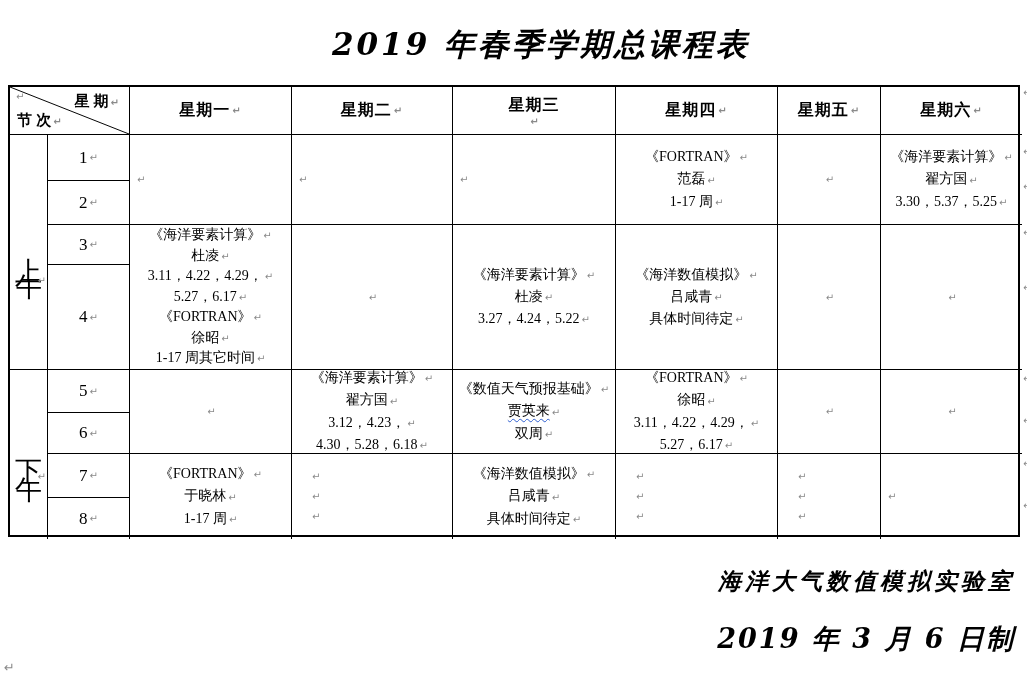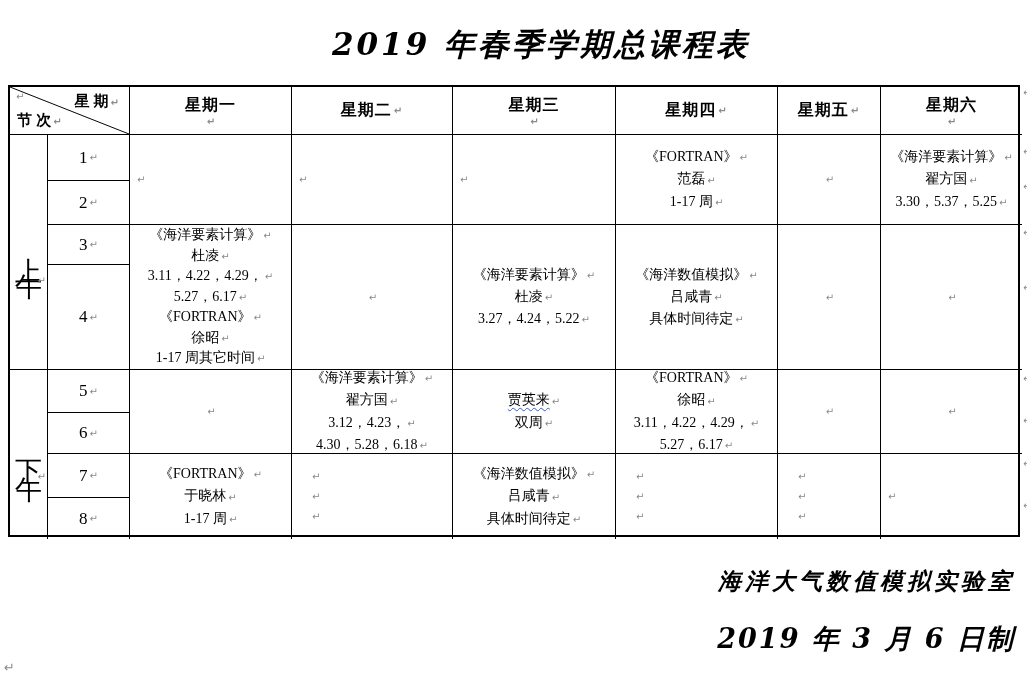--- a/index.html
+++ b/index.html
@@ -19,26 +19,26 @@
   
   .sched{
     position:absolute;left:8px;top:85px;width:1012px;height:452px;
     display:grid;
     grid-template-columns:38px 82px 162px 161px 163px 162px 103px 141px;
     grid-template-rows:48px 46px 44px 40px 105px 43px 41px 44px 41px;
     border:2px solid var(--border);
     background:var(--bg);
   }
   .cell{border-right:1px solid var(--border);border-bottom:1px solid var(--border);position:relative;}
-  .lastcol{border-right:none;flex-direction:column;}
+  .lastcol{border-right:none;}
   .lastrow{border-bottom:none;}
 
   
   .c-ampm{grid-column:1;} .c-period{grid-column:2;}
-  .c-mon{grid-column:3;flex-direction:column;} .c-tue{grid-column:4;} .c-wed{grid-column:5;flex-direction:column;}
+  .c-mon{grid-column:3;} .c-tue{grid-column:4;} .c-wed{grid-column:5;flex-direction:column;}
   .c-thu{grid-column:6;} .c-fri{grid-column:7;} .c-sat{grid-column:8;}
   
   .r-h{grid-row:1;}
   .r-1{grid-row:2;} .r-2{grid-row:3;} .r-3{grid-row:4;} .r-4{grid-row:5;}
   .r-5{grid-row:6;} .r-6{grid-row:7;} .r-7{grid-row:8;} .r-8{grid-row:9;}
   .rg-12{grid-row:2/4;} .rg-34{grid-row:4/6;} .rg-56{grid-row:6/8;} .rg-78{grid-row:8/10;}
   .rg-am{grid-row:2/6;} .rg-pm{grid-row:6/10;}
 
   
   .corner{grid-column:1/3;grid-row:1;}
@@ -207,20 +207,21 @@
 
   <div class="cell daycell c-wed rg-12 m-left">
       <span class="pmark">↵</span>
     </div>
   <div class="cell daycell c-wed rg-34">
       <div class="line"><span>《海洋要素计算》</span><span class="pmark">↵</span></div>
       <div class="line"><span>杜凌</span><span class="pmark">↵</span></div>
       <div class="line"><span>3.27，4.24，5.22</span><span class="pmark">↵</span></div>
     </div>
   <div class="cell daycell c-wed rg-56">
+      <div class="line"><span>《数值天气预报基础》</span><span class="pmark">↵</span></div>
       <div class="line"><span class="wavy">贾英来</span><span class="pmark">↵</span></div>
       <div class="line"><span>双周</span><span class="pmark">↵</span></div>
     </div>
   <div class="cell daycell c-wed rg-78 lastrow">
       <div class="line"><span>《海洋数值模拟》</span><span class="pmark">↵</span></div>
       <div class="line"><span>吕咸青</span><span class="pmark">↵</span></div>
       <div class="line"><span>具体时间待定</span><span class="pmark">↵</span></div>
     </div>
 
   <div class="cell daycell c-thu rg-12">

